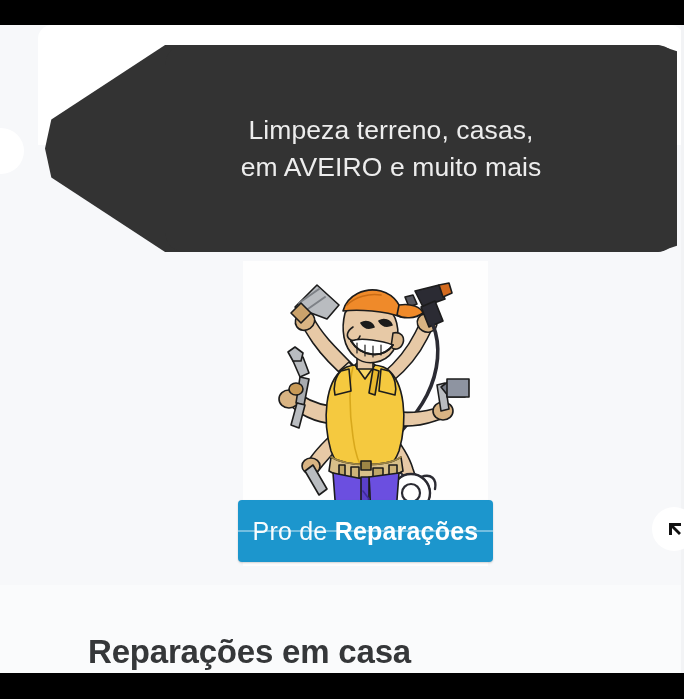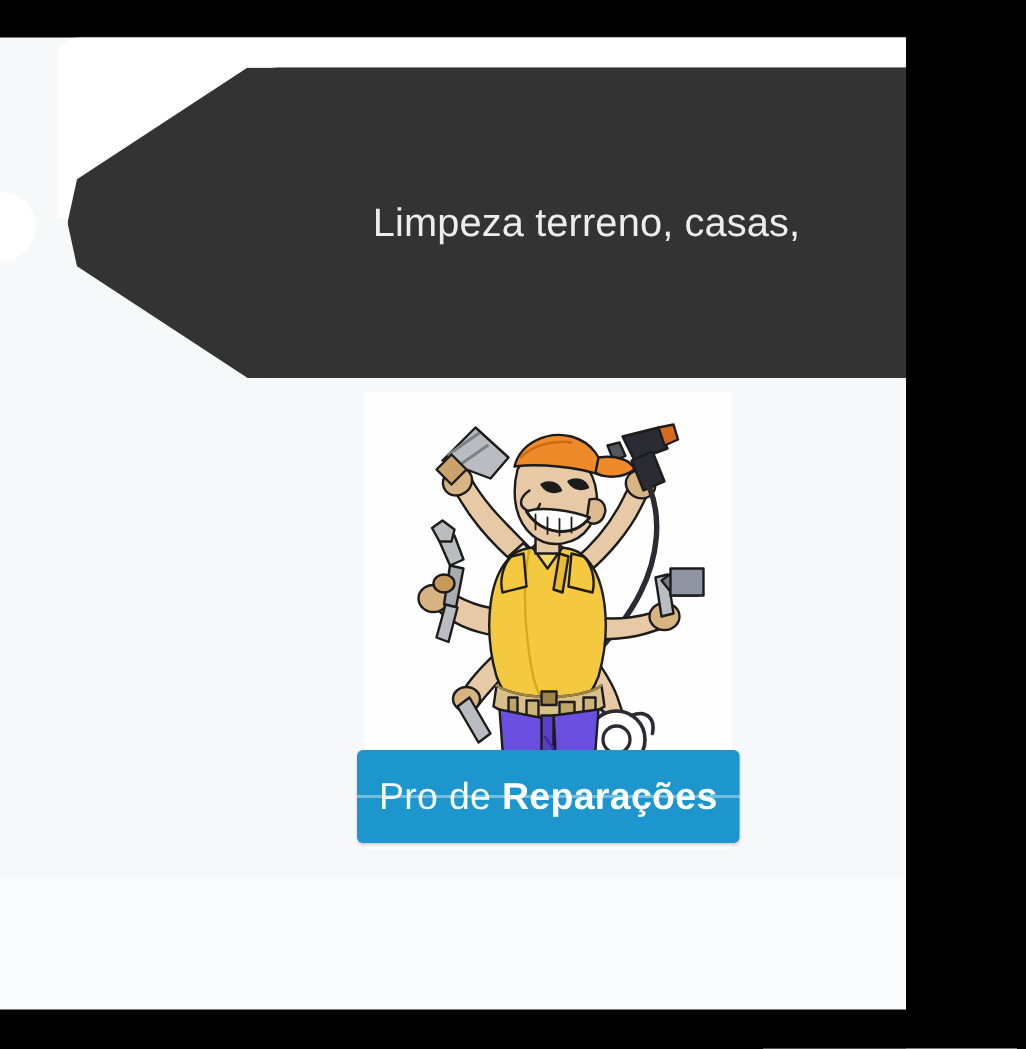--- a/index.html
+++ b/index.html
@@ -2,21 +2,21 @@
 <html><head>
 <meta charset="utf-8">
 <style>
   html,body{margin:0;padding:0;}
   body{
     width:684px;height:699px;
     background:#000;
     font-family:"Liberation Sans", sans-serif;
     overflow:hidden;
   }
-  #screen{position:relative;width:604px;height:699px;overflow:hidden;background:#000;}
+  #screen{position:relative;width:684px;height:699px;overflow:hidden;background:#000;}
 
   
   .bar-top{position:absolute;left:0;top:0;width:684px;height:25px;background:#000;}
   .bar-bottom{position:absolute;left:0;top:673px;width:684px;height:26px;background:#000;}
 
   
   .page{
     position:absolute;left:0;top:25px;width:684px;height:648px;
     background:#f7f8fa;
   }
@@ -133,20 +133,21 @@
     <div class="bg-card2"></div>
     <div class="right-edge"></div>
 
     <div class="left-dot"></div>
 
     <div class="callout"></div>
     <div class="callout-round"></div>
     <div class="callout-inner">
       <div class="callout-text">
         <span class="ln">Limpeza terreno, casas,</span>
+        <span class="ln">em AVEIRO e muito mais</span>
       </div>
     </div>
 
     <div class="photo">
       <svg viewBox="0 0 245 305" xmlns="http://www.w3.org/2000/svg">
         <rect x="0" y="0" width="245" height="305" fill="#fefefe"></rect>
         <g stroke="#1c1c1c" stroke-width="1.6" stroke-linejoin="round" stroke-linecap="round">
 
           <path d="M102 112 L78 92 L66 74 L58 62" fill="#e7c9a6"></path>
           <path d="M104 118 C92 108 80 96 70 82 C66 76 62 70 59 64 L70 56 C74 64 80 72 86 79
@@ -257,20 +258,21 @@
     </div>
 
     <div class="badge">
       <span class="badge-text">
         <span class="b-reg">Pro de </span>
         <span class="b-bold">Reparações</span>
       </span>
     </div>
     <div class="badge-line"></div>
 
+    <div class="heading">Reparações em casa</div>
 
     <div class="cursor-halo"></div>
     <div class="cursor-arrow">
       <svg width="16" height="16" viewBox="0 0 16 16" xmlns="http://www.w3.org/2000/svg">
         <path d="M1 1 L13 1 L13 4 L6 4 L13 11 L11 13 L4 6 L4 13 L1 13 Z" fill="#111111"></path>
       </svg>
     </div>
 
   </div>
 

